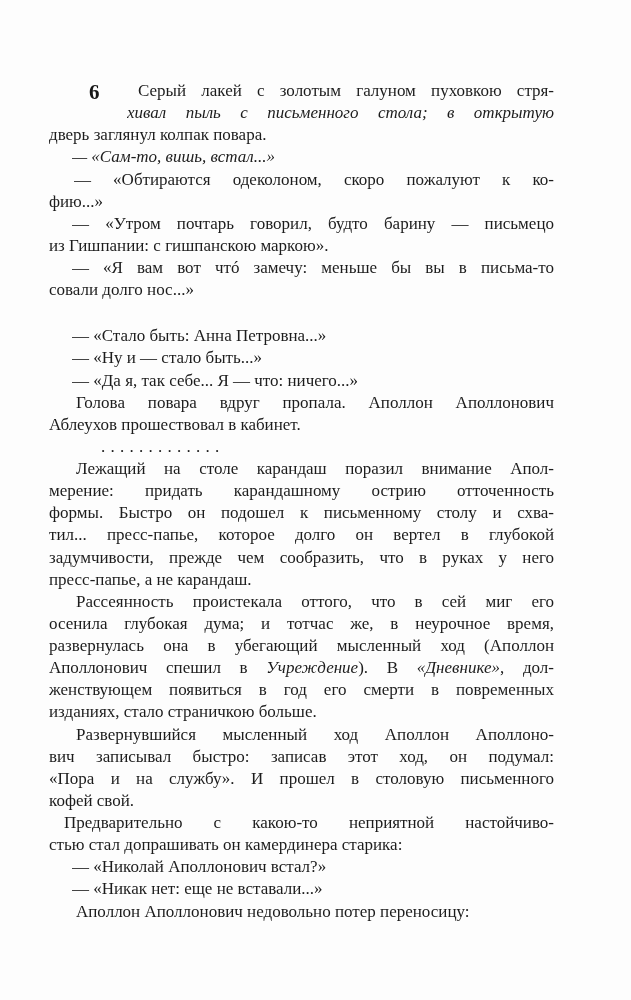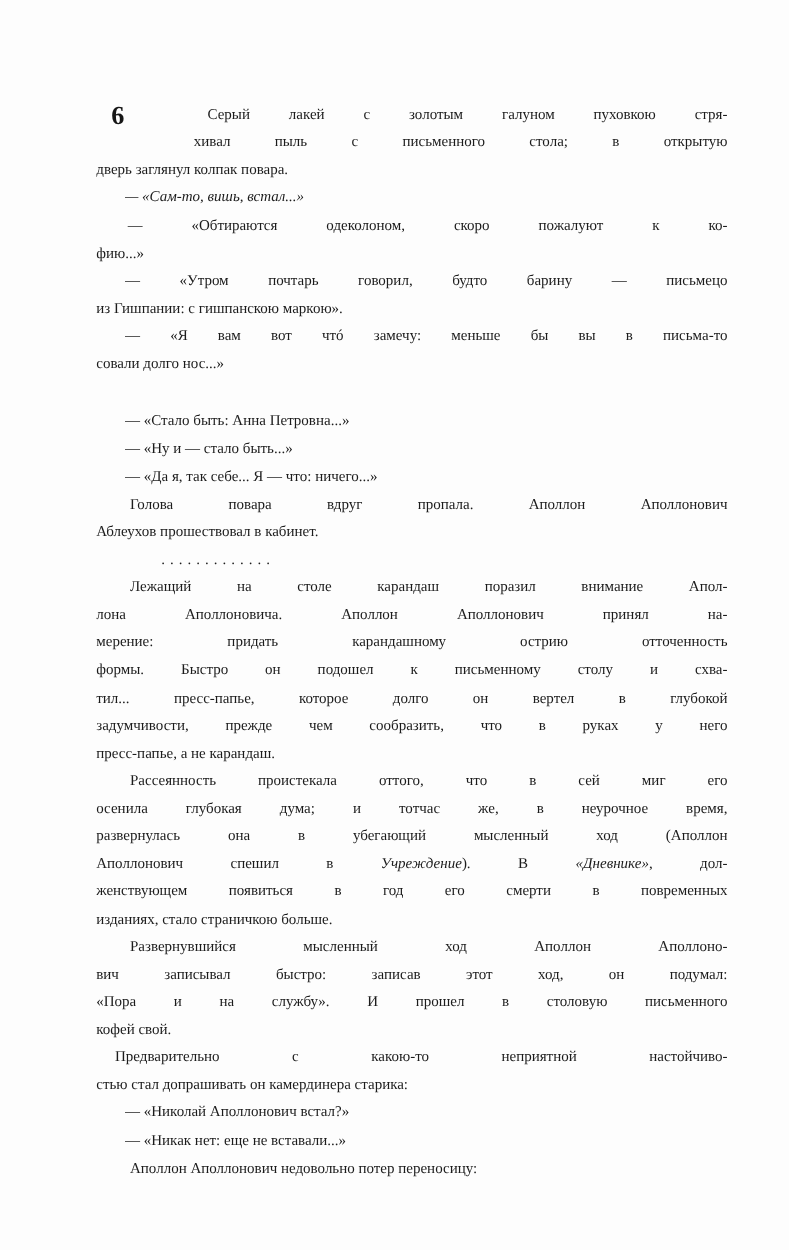--- a/index.html
+++ b/index.html
@@ -20,24 +20,24 @@
     position: absolute;
     left: 89px;
     top: 82px;
     font-size: 21px;
     line-height: 1;
     font-weight: bold;
     color: #161616;
   }
   #text-block {
     position: absolute;
-    left: 77px;
+    left: 49px;
     top: 80px;
     width: 505px;
-    font-size: 12px;
+    font-size: 17px;
   }
   .ln {
     height: 22.14px;
     line-height: 22.14px;
     overflow: hidden;
     text-align: left;
   }
   .ln.j {
     text-align: justify;
     text-align-last: justify;
@@ -49,37 +49,36 @@
     font-style: italic;
   }
 </style>
 </head>
 <body>
 
 <div id="page">
   <div id="pageno">6</div>
   <div id="text-block">
       <div class="ln j" style="margin-left: 89px;"><span>Серый лакей с золотым галуном пуховкою стря-</span></div>
-      <div class="ln j" style="margin-left: 78px;"><span>хивал пыль с письменного стола; в открытую</span></div>
+      <div class="ln j" style="margin-left: 78px; font-style: italic;"><span>хивал пыль с письменного стола; в открытую</span></div>
       <div class="ln"><span>дверь заглянул колпак повара.</span></div>
       <div class="ln" style="margin-left: 23px; font-style: italic;"><span>— «Сам-то, вишь, встал...»</span></div>
       <div class="ln j" style="margin-left: 25px;"><span>— «Обтираются одеколоном, скоро пожалуют к ко-</span></div>
       <div class="ln"><span>фию...»</span></div>
       <div class="ln j" style="margin-left: 23px;"><span>— «Утром почтарь говорил, будто барину — письмецо</span></div>
       <div class="ln"><span>из Гишпании: с гишпанскою маркою».</span></div>
       <div class="ln j" style="margin-left: 23px;"><span>— «Я вам вот чтó замечу: меньше бы вы в письма-то</span></div>
       <div class="ln"><span>совали долго нос...»</span></div>
       <div class="ln" style="margin-left: 23px; margin-top: 24px;"><span>— «Стало быть: Анна Петровна...»</span></div>
       <div class="ln" style="margin-left: 23px;"><span>— «Ну и — стало быть...»</span></div>
       <div class="ln" style="margin-left: 23px;"><span>— «Да я, так себе... Я — что: ничего...»</span></div>
       <div class="ln j" style="margin-left: 27px;"><span>Голова повара вдруг пропала. Аполлон Аполлонович</span></div>
       <div class="ln"><span>Аблеухов прошествовал в кабинет.</span></div>
       <div class="ln dots" style="margin-left: 52px;"><span>. . . . . . . . . . . . .</span></div>
       <div class="ln j" style="margin-left: 27px;"><span>Лежащий на столе карандаш поразил внимание Апол-</span></div>
-      <div class="ln j"><span>лона Аполлоновича. Аполлон Аполлонович принял на-</span></div>
       <div class="ln j"><span>мерение: придать карандашному острию отточенность</span></div>
       <div class="ln j"><span>формы. Быстро он подошел к письменному столу и схва-</span></div>
       <div class="ln j"><span>тил... пресс-папье, которое долго он вертел в глубокой</span></div>
       <div class="ln j"><span>задумчивости, прежде чем сообразить, что в руках у него</span></div>
       <div class="ln"><span>пресс-папье, а не карандаш.</span></div>
       <div class="ln j" style="margin-left: 27px;"><span>Рассеянность проистекала оттого, что в сей миг его</span></div>
       <div class="ln j"><span>осенила глубокая дума; и тотчас же, в неурочное время,</span></div>
       <div class="ln j"><span>развернулась она в убегающий мысленный ход (Аполлон</span></div>
       <div class="ln j"><span>Аполлонович спешил в </span><span class="it">Учреждение</span><span>). В </span><span class="it">«Дневнике»</span><span>, дол-</span></div>
       <div class="ln j"><span>женствующем появиться в год его смерти в повременных</span></div>

